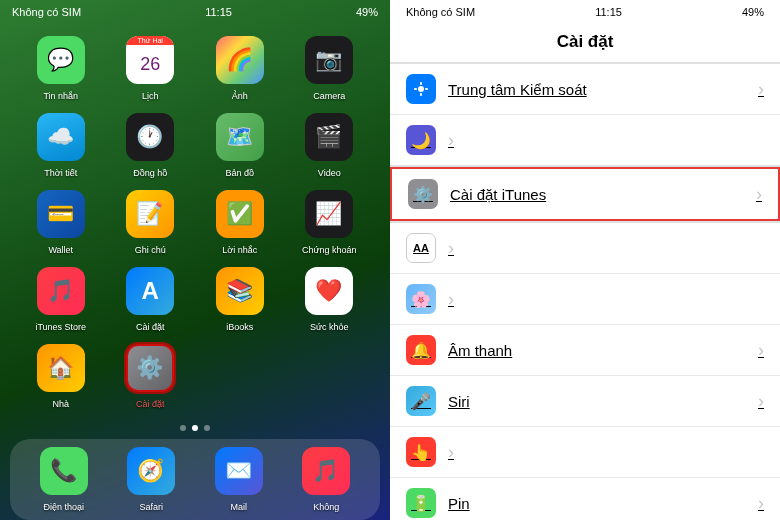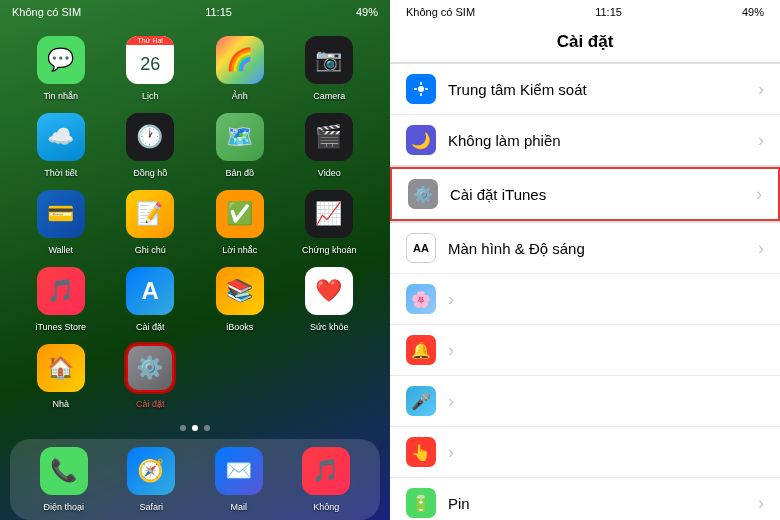--- a/index.html
+++ b/index.html
@@ -157,20 +157,21 @@
       font-weight: 600;
       color: #000;
       border-bottom: 1px solid #e0e0e0;
     }
 
     .settings-group {
       background: #7dd3fc;
       margin: 0;
       border-top: 1px solid #e0e0e0;
       border-bottom: 1px solid #e0e0e0;
+      text-decoration: underline;
     }
 
     .settings-gap {
       height: 20px;
       background: #f2f2f7;
     }
 
     .settings-item {
       display: flex;
       align-items: center;
@@ -237,21 +238,21 @@
   <div class="home-grid">
 
     <div class="app-row">
       <div class="app-icon">
         <div class="app-icon-img bg-green">💬</div>
         <span class="app-label">Tin nhắn</span>
       </div>
       <div class="app-icon">
         <div class="app-icon-img" style="background:white;display:flex;flex-direction:column;overflow:hidden;">
           <div style="background:#ff3b30;width:100%;text-align:center;color:white;font-size:7px;padding:1px 0;">Thứ Hai</div>
-          <div style="font-size:18px;font-weight:300;color:#14532d;flex:1;display:flex;align-items:center;justify-content:center;">26</div>
+          <div style="font-size:18px;font-weight:300;color:#701a75;flex:1;display:flex;align-items:center;justify-content:center;">26</div>
         </div>
         <span class="app-label">Lịch</span>
       </div>
       <div class="app-icon">
         <div class="app-icon-img" style="background:linear-gradient(135deg,#ff6b6b,#ffd93d,#6bcb77,#4d96ff);border-radius:12px;">🌈</div>
         <span class="app-label">Ảnh</span>
       </div>
       <div class="app-icon">
         <div class="app-icon-img bg-dark">📷</div>
         <span class="app-label">Camera</span>
@@ -380,53 +381,53 @@
             <rect x="7" y="12" width="2" height="3" rx="1" fill="white"></rect>
             <rect x="1" y="7" width="3" height="2" rx="1" fill="white"></rect>
             <rect x="12" y="7" width="3" height="2" rx="1" fill="white"></rect>
           </svg>
       </div>
       <span class="settings-label">Trung tâm Kiểm soát</span>
       <span class="settings-chevron chevron"></span>
     </div>
     <div class="settings-item" style="border-bottom:none;">
       <div class="settings-icon icon-purple">🌙</div>
-      <span class="settings-label">Không làm phiền</span>
       <span class="settings-chevron chevron"></span>
     </div>
   </div>
 
   <div class="settings-gap"></div>
 
   <div class="settings-group">
     <div class="settings-item" style="border:2px solid #e53935;border-bottom:2px solid #e53935;">
       <div class="settings-icon icon-gray">⚙️</div>
       <span class="settings-label">Cài đặt iTunes</span>
       <span class="settings-chevron chevron"></span>
     </div>
   </div>
 
   <div class="settings-gap"></div>
 
   <div class="settings-group">
     <div class="settings-item">
       <div class="settings-icon icon-aa" style="font-size:11px;font-weight:bold;background:white;border:1px solid #ccc;">AA</div>
-      <span class="settings-label">Màn hình &amp; Độ sáng</span>
       <span class="settings-chevron chevron"></span>
     </div>
     <div class="settings-item">
       <div class="settings-icon" style="background:linear-gradient(135deg,#64b5f6,#90caf9);">🌸</div>
       <span class="settings-chevron chevron"></span>
     </div>
     <div class="settings-item">
       <div class="settings-icon icon-sound">🔔</div>
+      <span class="settings-label">Âm thanh</span>
       <span class="settings-chevron chevron"></span>
     </div>
     <div class="settings-item">
       <div class="settings-icon" style="background:linear-gradient(135deg,#34aadc,#5ac8fa);">🎤</div>
+      <span class="settings-label">Siri</span>
       <span class="settings-chevron chevron"></span>
     </div>
     <div class="settings-item">
       <div class="settings-icon icon-touchid">👆</div>
       <span class="settings-chevron chevron"></span>
     </div>
     <div class="settings-item">
       <div class="settings-icon icon-battery">🔋</div>
       <span class="settings-label">Pin</span>
       <span class="settings-chevron chevron"></span>

